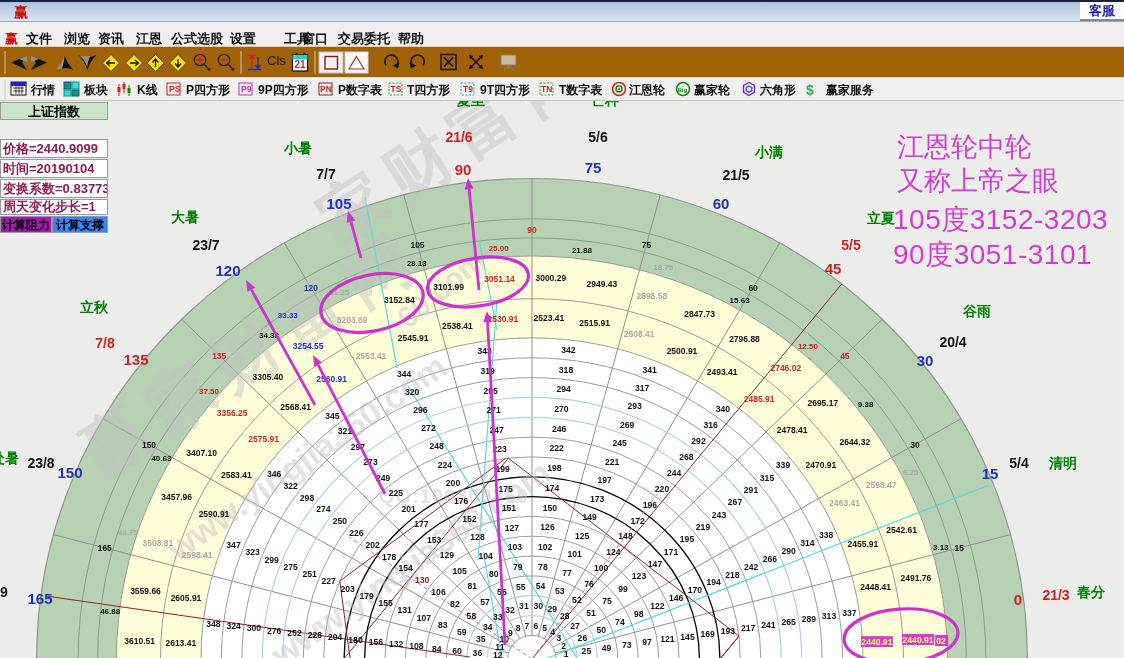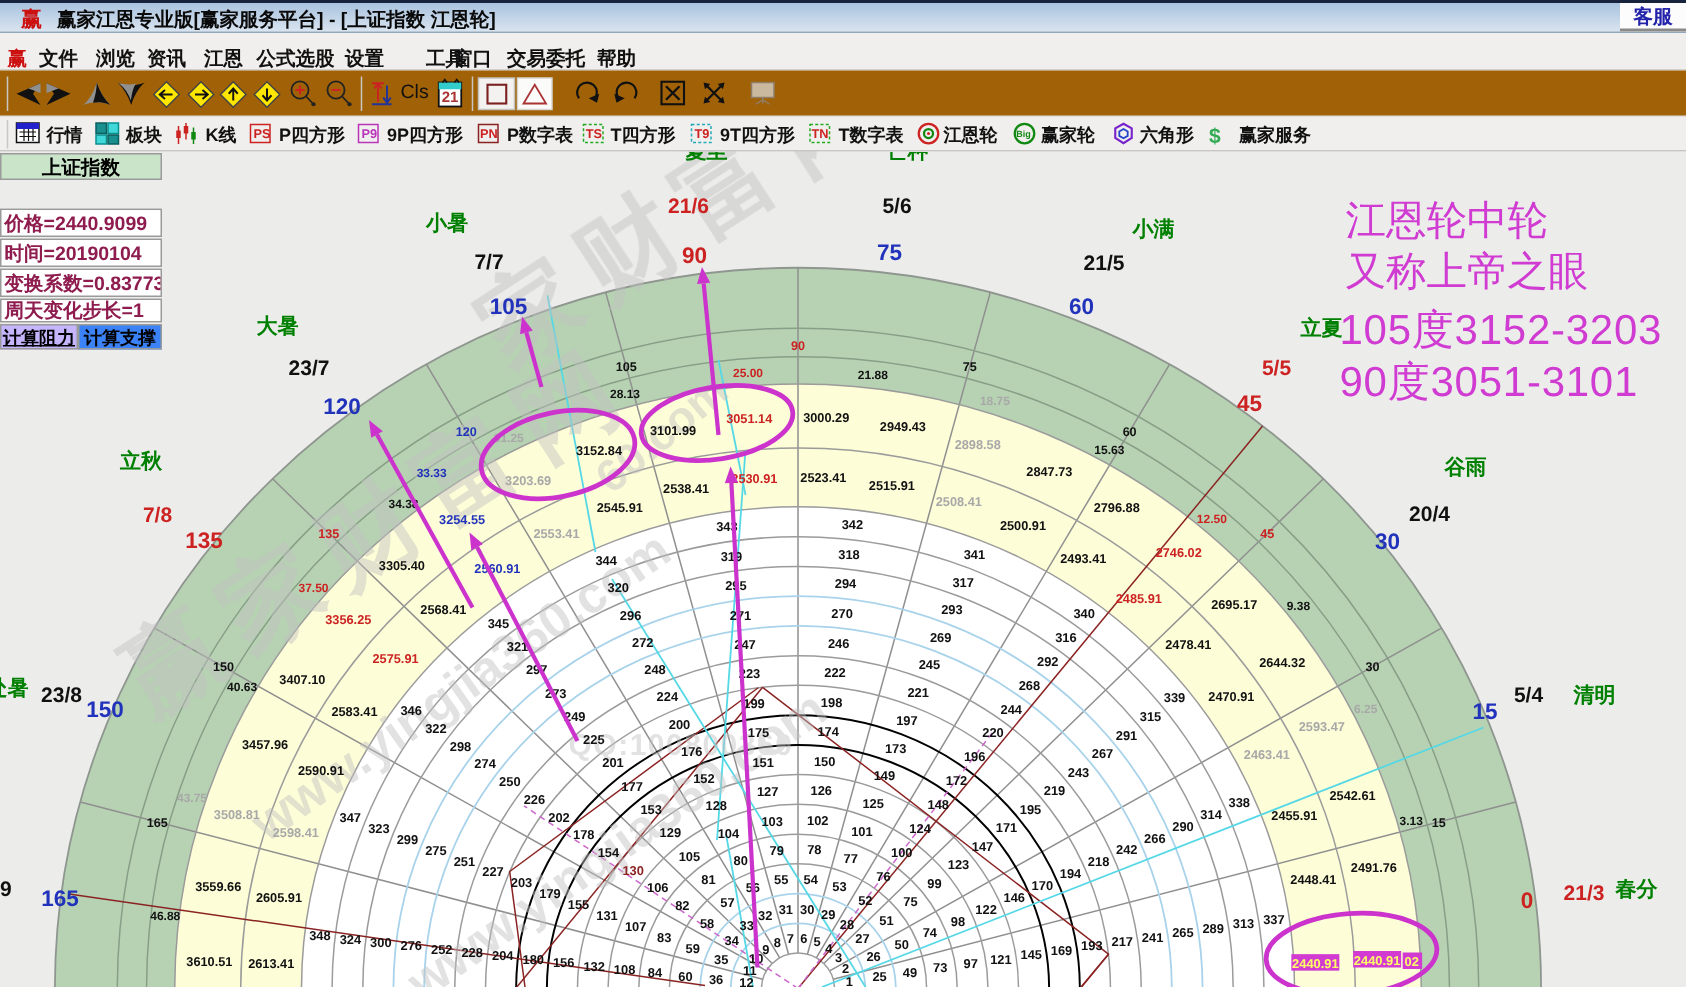--- a/index.html
+++ b/index.html
@@ -23,21 +23,20 @@
  text-align:center;font-size:13px;line-height:17px;margin-bottom:19px;}
 .panel .rw{height:19px;background:#ffffff;border:1px solid #9a9a9a;color:#8f1c4e;
  font-size:13px;line-height:17px;padding-left:2px;white-space:nowrap;overflow:hidden;margin-bottom:1px;}
 .panel .bt{height:17px;display:flex;}
 .panel .bt div{height:17px;border:1px solid #9a9a9a;font-size:12px;line-height:16px;text-align:center;
  white-space:nowrap;overflow:hidden;}
 </style></head>
 <body>
 <div class="titlebar">
  <span class="logo">赢</span>
- <span class="ttl">赢家江恩专业版[赢家服务平台] - [上证指数 江恩轮]</span>
  <div class="kefu">客服</div>
 </div>
 <div class="menubar">
  <span style="left:5px;color:#cc1111;">赢</span>
  <span style="left:26px;">文件</span>
  <span style="left:64px;">浏览</span>
  <span style="left:98px;">资讯</span>
  <span style="left:136px;">江恩</span>
  <span style="left:171px;">公式选股</span>
  <span style="left:230px;">设置</span>
@@ -560,16 +559,16 @@
       <text x="893" y="264" font-size="28" letter-spacing="0.5">90度3051-3101</text>
     </g>
   </svg>
 <div class="panel">
  <div class="hd">上证指数</div>
  <div class="rw">价格=2440.9099</div>
  <div class="rw">时间=20190104</div>
  <div class="rw">变换系数=0.83773</div>
  <div class="rw" style="height:16px;line-height:14px;">周天变化步长=1</div>
  <div class="bt">
-  <div style="width:52px;background:#c4b5fd;text-decoration:underline;">计算阻力</div>
+  <div style="width:52px;background:#a21caf;">计算阻力</div>
   <div style="width:56px;background:#3b82f6;">计算支撑</div>
  </div>
 </div>
 
 </body></html>

